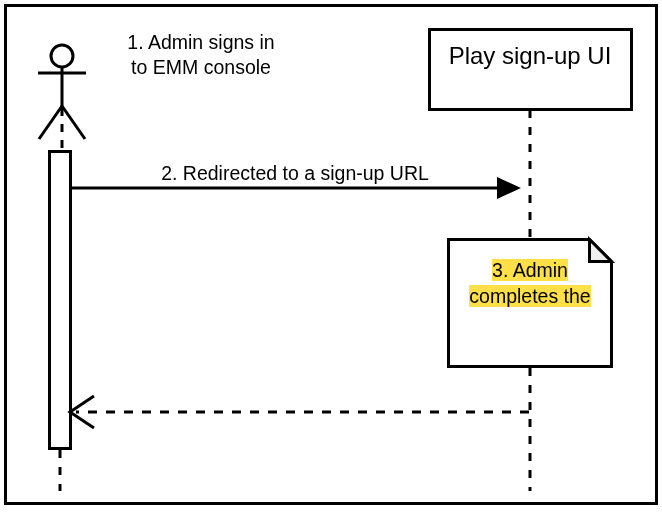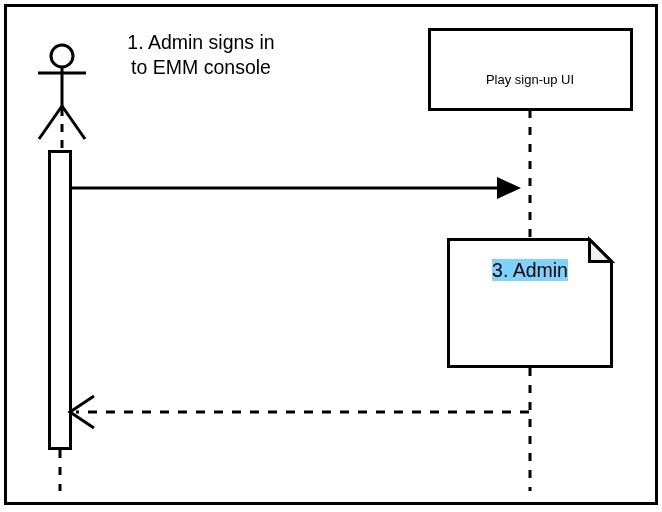--- a/index.html
+++ b/index.html
@@ -31,23 +31,23 @@
     text-align: center;
   }
   #label-actor-caption {
     left: 98px;
     top: 30px;
     width: 206px;
     font-size: 19.5px;
   }
   #label-participant-play {
     left: 430px;
-    top: 72px;
+    top: 41px;
     width: 200px;
-    font-size: 13px;
+    font-size: 24px;
   }
   #label-msg2 {
     left: 115px;
     top: 161px;
     width: 360px;
     font-size: 19.5px;
   }
   #label-msg4 {
     left: 84px;
     top: 386px;
@@ -55,21 +55,21 @@
     font-size: 19.5px;
   }
   #label-note {
     left: 449px;
     top: 258px;
     width: 162px;
     font-size: 19.5px;
     line-height: 1.33;
   }
   #label-note span {
-    background: #7dd3fc;
+    background: #fde047;
   }
 </style>
 </head>
 <body>
 
 <div id="diagram-root">
 
   <svg id="diagram-svg" width="662" height="512" viewBox="0 0 662 512">
 
     <rect x="5.5" y="5.5" width="651" height="498" fill="none" stroke="#000000" stroke-width="3"></rect>
@@ -101,17 +101,18 @@
     <path d="M 589.5 239.5 L 611.5 261.5 L 589.5 261.5 Z" fill="#f0f0f0" stroke="#000000" stroke-width="3" stroke-linejoin="miter"></path>
 
     <line x1="529" y1="412" x2="76" y2="412" stroke="#000000" stroke-width="3" stroke-dasharray="9 9"></line>
     <polyline points="94,396 70,412 94,428" fill="none" stroke="#000000" stroke-width="3" stroke-linecap="butt" stroke-linejoin="miter"></polyline>
   </svg>
 
   <div class="lbl" id="label-actor-caption"><span>1. Admin signs in</span><br><span>to EMM console</span></div>
 
   <div class="lbl" id="label-participant-play">Play sign-up UI</div>
 
+  <div class="lbl" id="label-msg2">2. Redirected to a sign-up URL</div>
 
 
-  <div class="lbl" id="label-note"><span>3. Admin</span><br><br></div>
+  <div class="lbl" id="label-note"><span>3. Admin</span><br><span>completes the</span><br></div>
 
 </div>
 
 </body></html>

